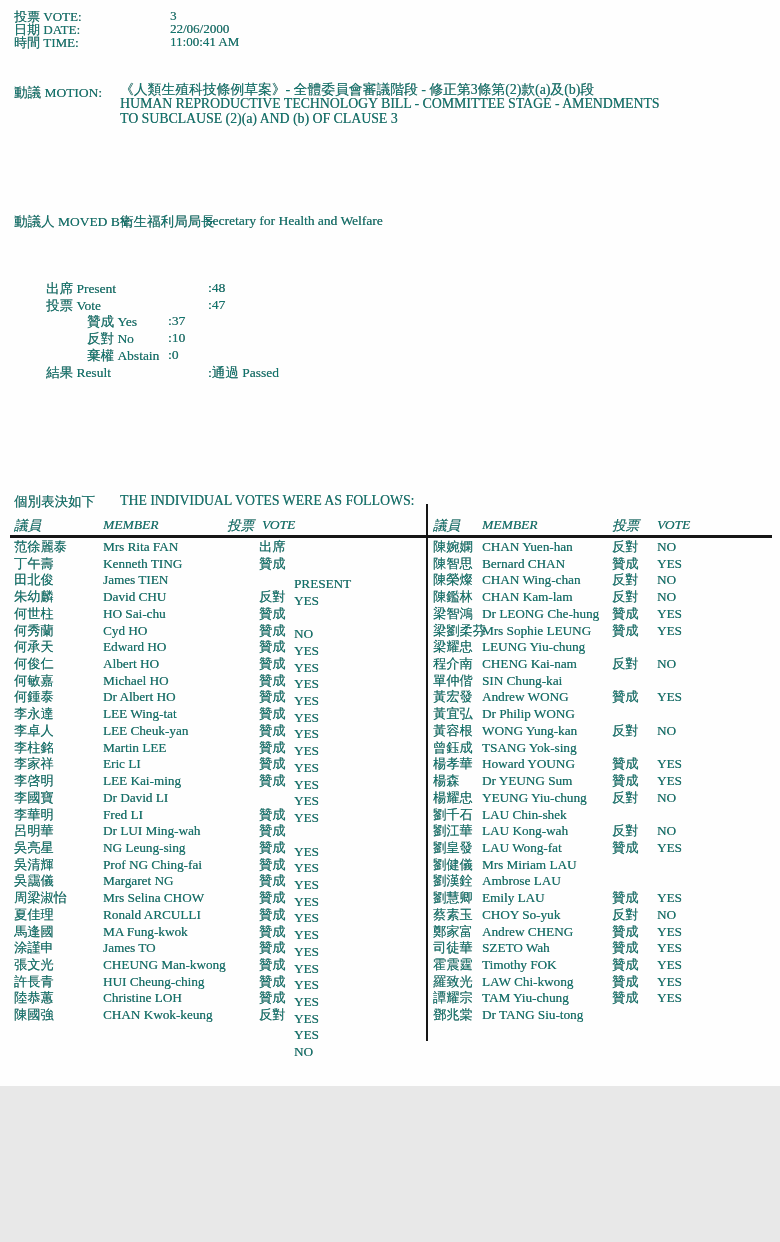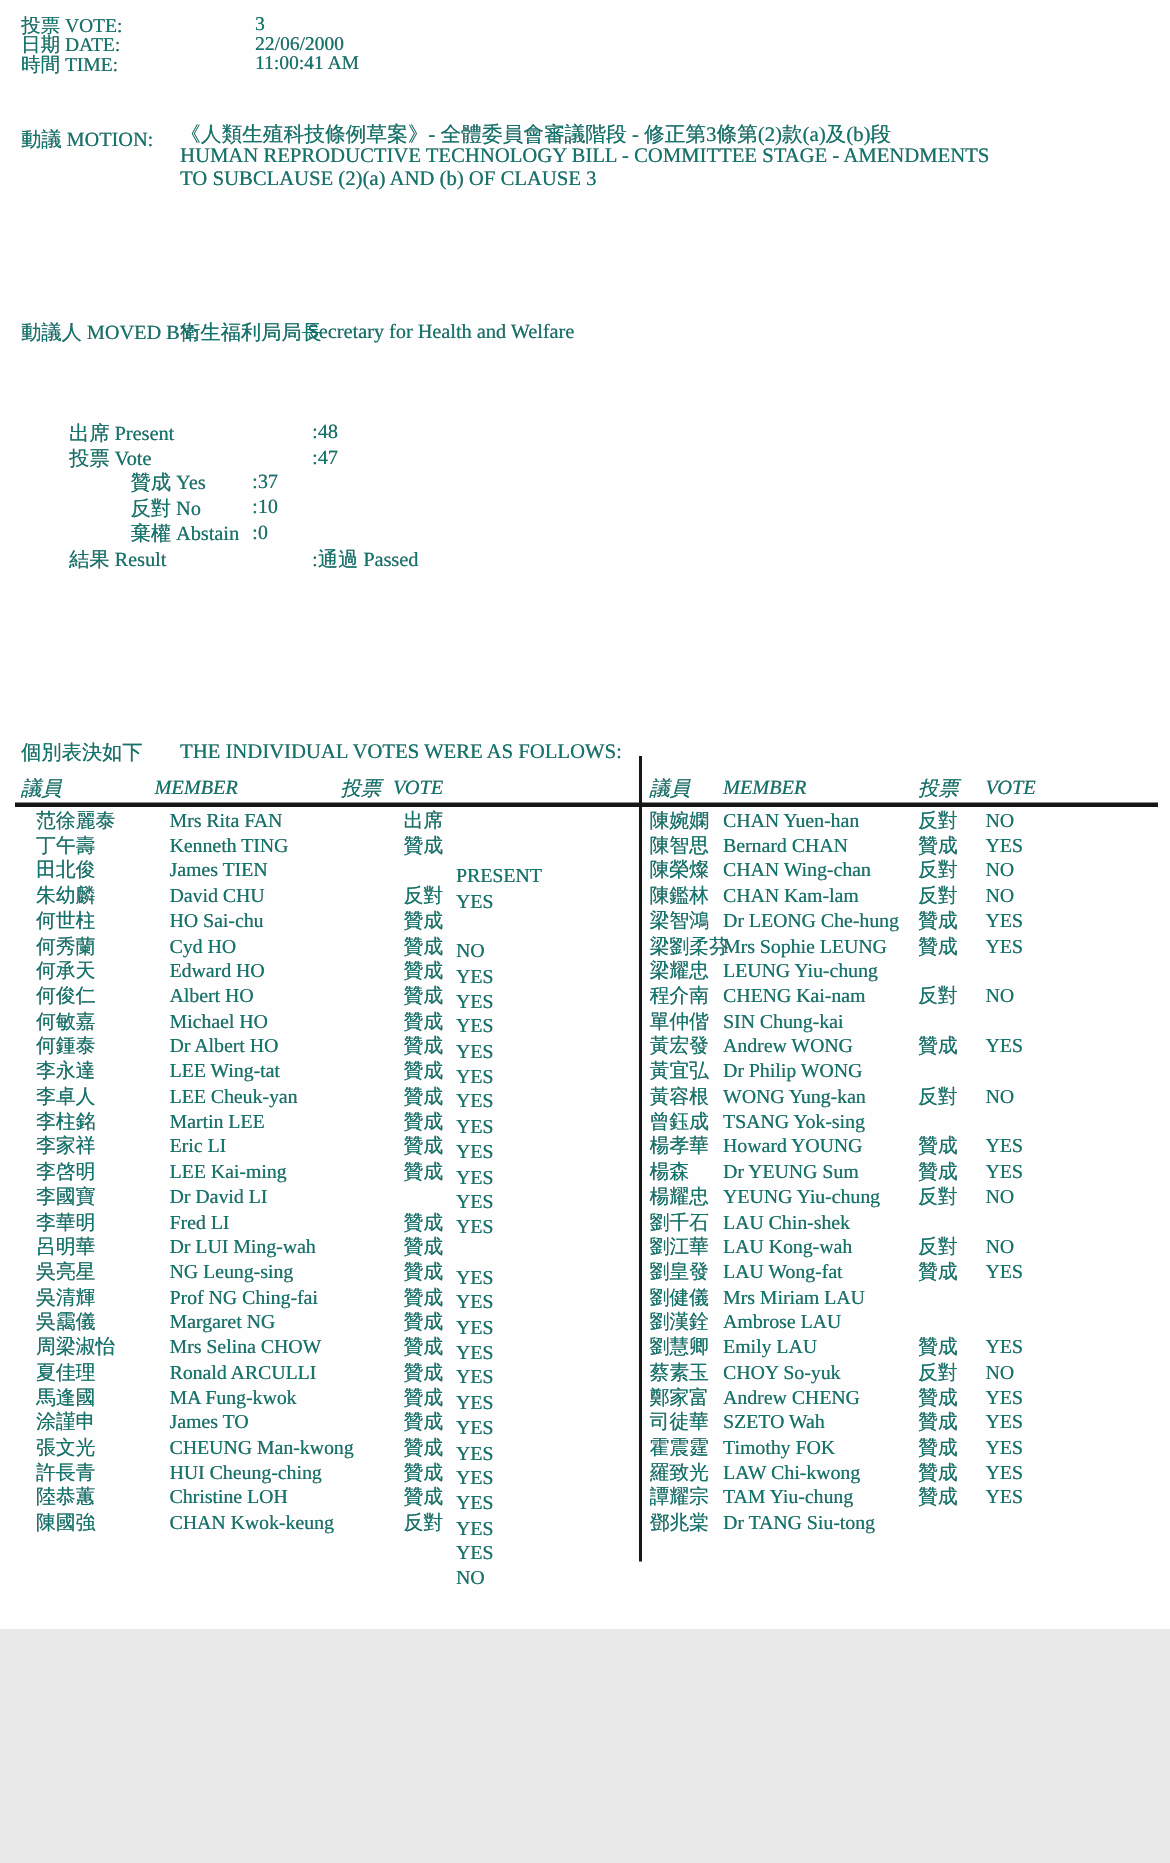--- a/index.html
+++ b/index.html
@@ -31,21 +31,21 @@
   .sum-value-far  { position:absolute; left:208px; }
   
   .indiv-zh { left:14px; top:493px; font-size:13.5px; }
   .indiv-en { left:120px; top:493px; font-size:13.8px; }
   
   .vdivider { position:absolute; left:426px; top:504px; width:2px; height:537px; background:#161616; }
   .hrule { position:absolute; left:10px; top:535px; width:762px; height:2.5px; background:#161616; }
   .thead { position:absolute; top:517px; height:18px; font-size:13.5px;font-style:italic; }
   .trows { position:absolute; top:539px; }
   .trow { display:flex; height:16.72px; align-items:flex-start; font-size:13.2px; line-height:16px; white-space:nowrap; }
-  .left-table  { left:24px;  width:405px; }
+  .left-table  { left:14px;  width:405px; }
   .right-table { left:433px; width:340px; }
   .left-table  .c1 { width:89px;  } .left-table  .c2 { width:124px; }
   .left-table  .c3 { width:35px;margin-left:32px;  } .left-table  .c4 { flex:1;margin-top:37px; }
   .right-table .c1 { width:49px;  } .right-table .c2 { width:130px; }
   .right-table .c3 { width:45px;  } .right-table .c4 { flex:1; }
   .c1,.c2,.c3,.c4 { display:inline-block; overflow:visible; }
   .hc { position:absolute; top:0; }
   
   .clerk-label { left:463px; top:1168px; font-size:13.5px; }
   .sig-line { position:absolute; left:529px; top:1179px; width:200px; height:2px; background:#161616; }

